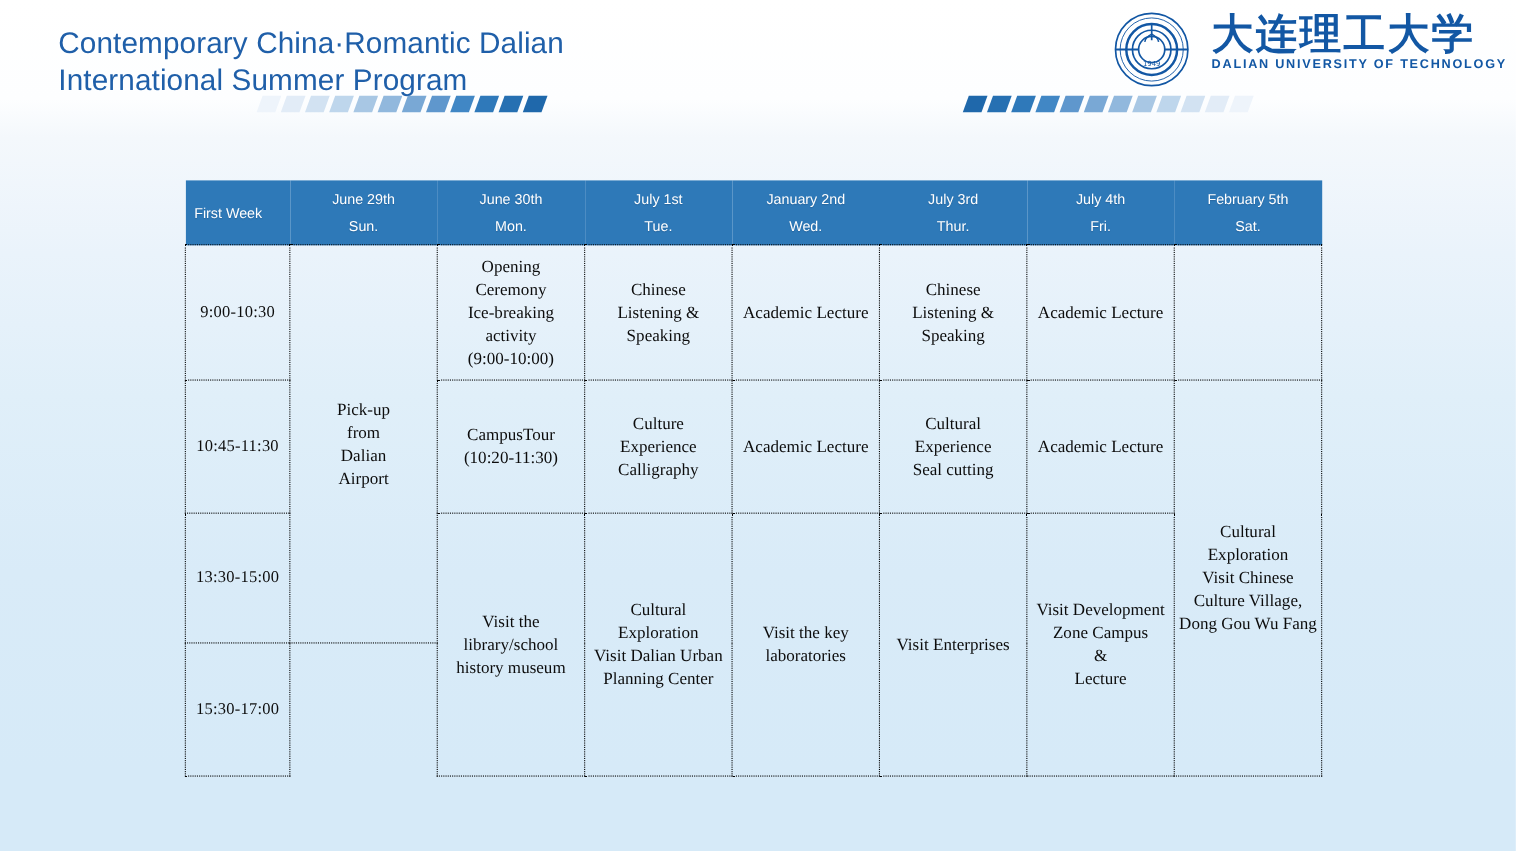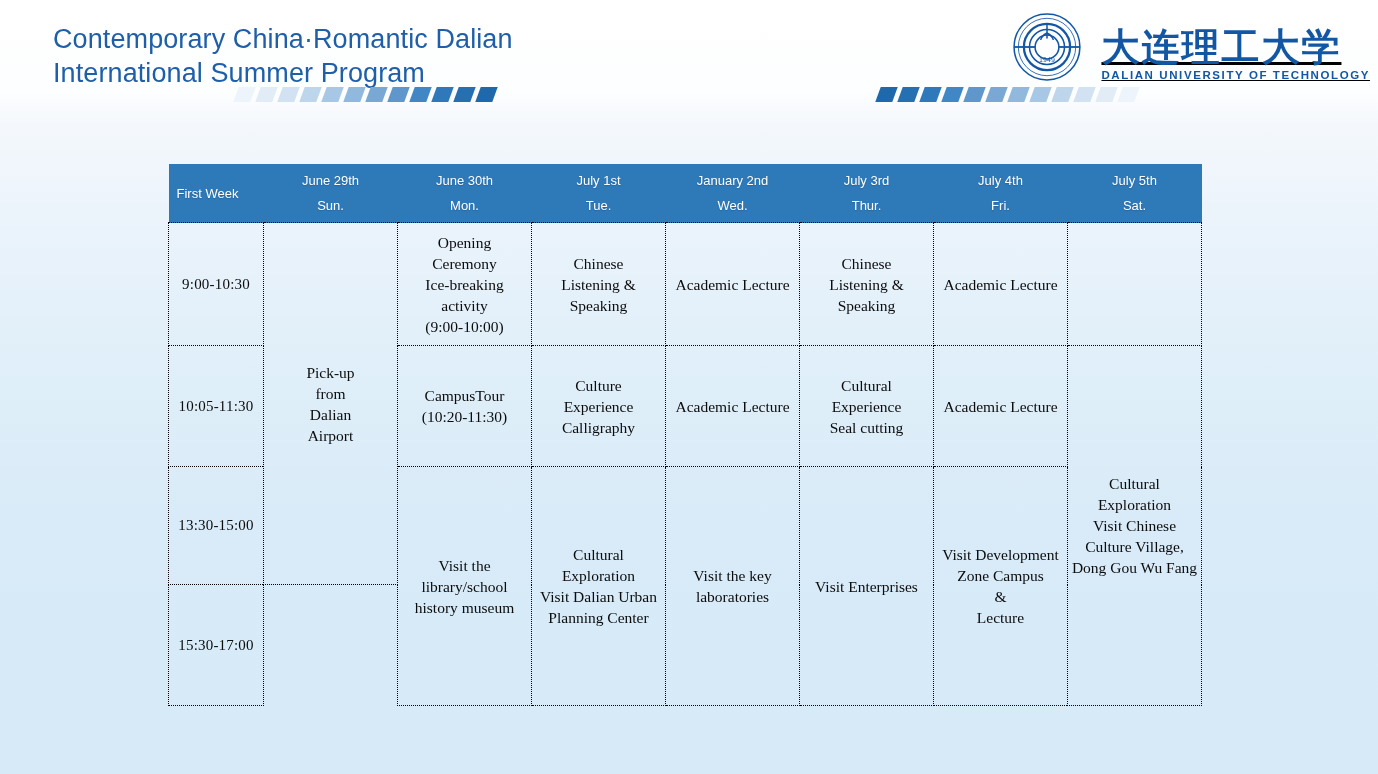--- a/index.html
+++ b/index.html
@@ -78,23 +78,22 @@
     letter-spacing: 0.5px;
     text-shadow: 1px 2px 2px rgba(20,50,90,0.45);
   }
 
   
   #logo {
     position: absolute;
     right: 8px; top: 10px;
     height: 72px;
     display: flex;
-    align-items: flex-end;
+    align-items: flex-start;
     gap: 19px;
-    text-decoration: underline;
   }
   #logo .emblem { width: 70px; height: 70px; flex: none; }
   #logo .wordmark {
     display: flex; flex-direction: column;
     align-items: flex-start; justify-content: center;
   }
   #logo .cn {
     color: #1257A4;
     font-size: 38px;
     line-height: 42px;
@@ -260,21 +259,21 @@
         </th>
         <th>
           <span>July 3rd</span><br>
           <span>Thur.</span>
         </th>
         <th>
           <span>July 4th</span><br>
           <span>Fri.</span>
         </th>
         <th>
-          <span>July 5th</span><br>
+          <span>February 5th</span><br>
           <span>Sat.</span>
         </th>
       </tr>
     </thead>
     <tbody>
 
       <tr class="r1">
         <td class="time-cell">9:00-10:30</td>
         <td rowspan="3">
             <span class="cell-strong">Pick-up</span>
@@ -302,21 +301,21 @@
             <span class="cell-strong">Listening &amp;</span>
             <span class="cell-strong">Speaking</span>
           </td>
         <td>
             <span class="cell-strong">Academic Lecture</span>
           </td>
         <td></td>
       </tr>
 
       <tr class="r2">
-        <td class="time-cell">10:05-11:30</td>
+        <td class="time-cell">10:45-11:30</td>
         <td>
             <span class="cell-strong">CampusTour</span>
             <span class="cell-plain">(10:20-11:30)</span>
           </td>
         <td>
             <span class="cell-strong">Culture</span>
             <span class="cell-strong">Experience</span>
             <span class="cell-plain">Calligraphy</span>
           </td>
         <td>

